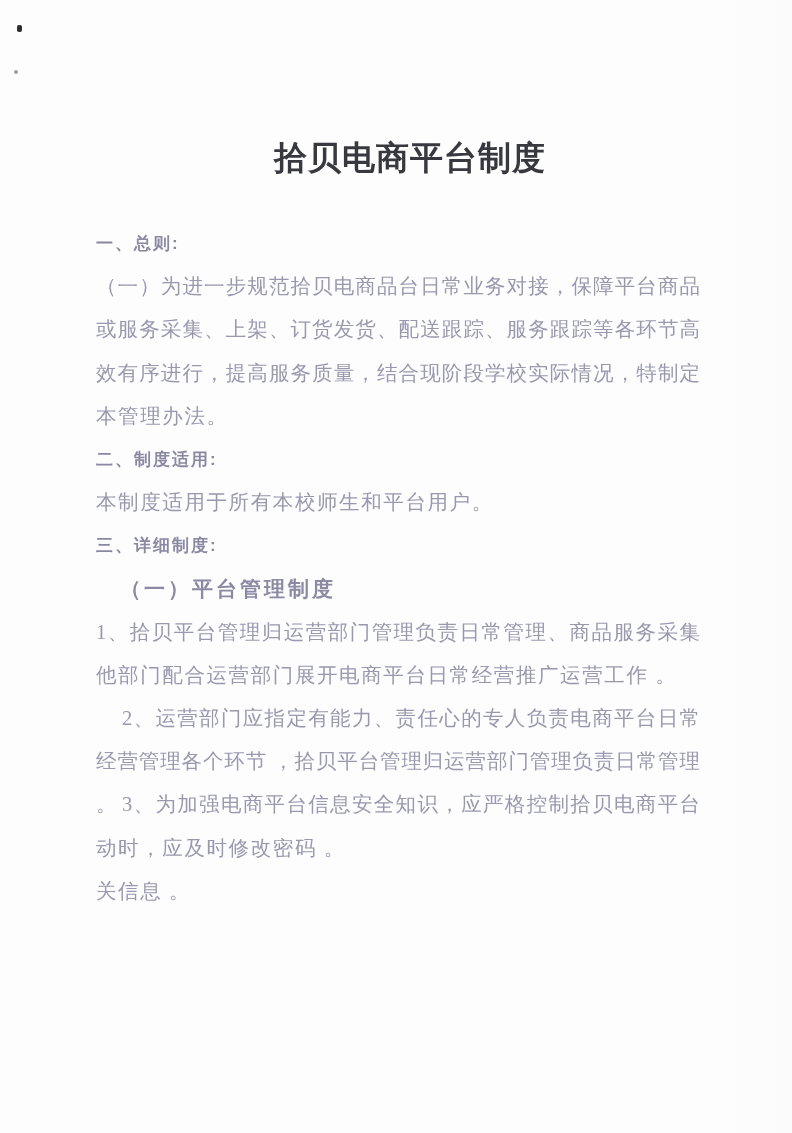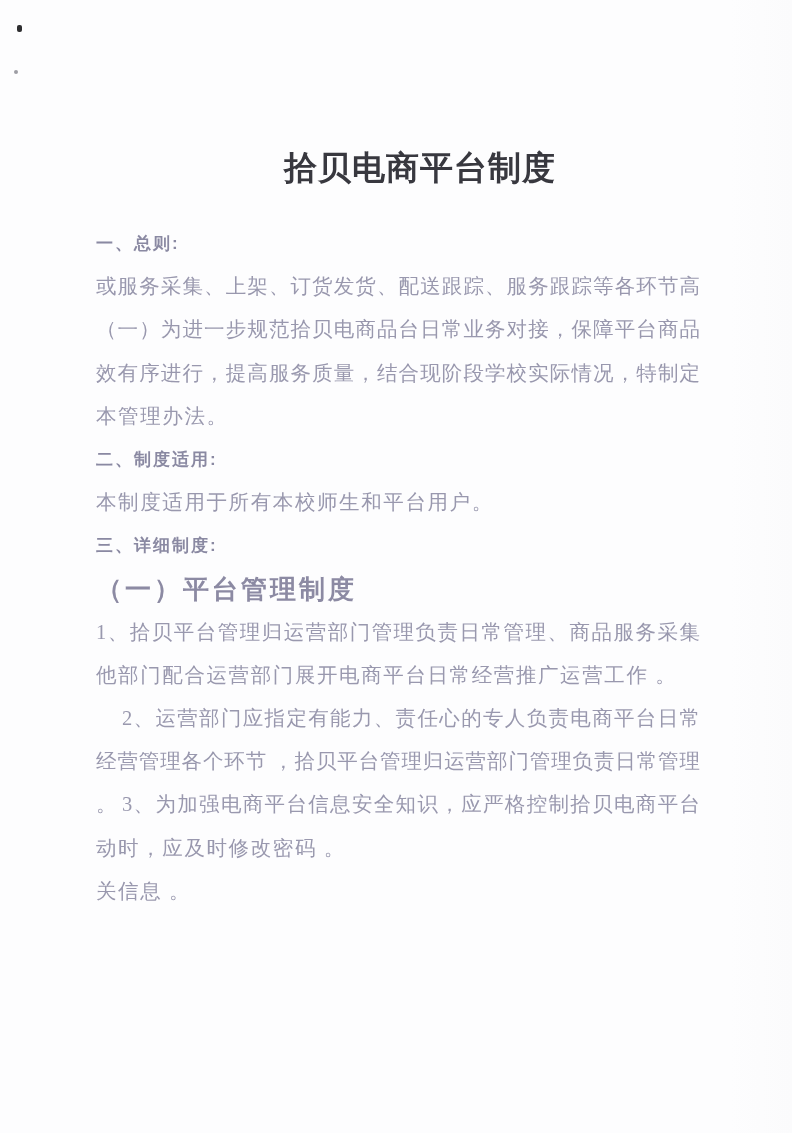--- a/index.html
+++ b/index.html
@@ -20,21 +20,21 @@
     background:#2e2e30;border-radius:2px;
   }
   .speck2{
     position:absolute;left:14px;top:70px;width:4px;height:4px;
     background:#9d9da4;border-radius:50%;
   }
   .doc-title{
     position:absolute;top:136px;left:410px;transform:translateX(-50%);
     font-family:"Liberation Serif","DejaVu Serif",serif;
     font-size:33px;font-weight:700;color:#38383f;
-    letter-spacing:1px;white-space:nowrap;margin:10px;
+    letter-spacing:1px;white-space:nowrap;margin:0;
   }
   .content{
     position:absolute;left:96px;top:222px;width:604px;
   }
   .line{
     height:43.2px;line-height:43.2px;
     font-size:20.5px;color:#9location:none;
     color:#9998ae;
     letter-spacing:1.6px;
     white-space:nowrap;
@@ -47,38 +47,39 @@
     letter-spacing:normal;
   }
   .line.ind{padding-left:26px;}
   .heading{
     font-family:"Liberation Sans","DejaVu Sans",sans-serif;
     font-weight:700;font-size:17px;color:#8a89a2;
     letter-spacing:2px;
   }
   .subheading{
     font-family:"Liberation Serif","DejaVu Serif",serif;
-    font-weight:700;font-size:26px;color:#8c8aa3;
+    font-weight:700;font-size:21px;color:#8c8aa3;
     letter-spacing:3px;
+    margin-left:24px;
   }
 </style>
 </head>
 <body>
 
 <div class="page">
 
   <span class="speck1"></span>
   <span class="speck2"></span>
 
   <h1 class="doc-title"><span>拾贝电商平台制度</span></h1>
 
   <div class="content">
     <div class="line heading">一、总则:</div>
+    <div class="line j">（一）为进一步规范拾贝电商品台日常业务对接，保障平台商品</div>
     <div class="line j">或服务采集、上架、订货发货、配送跟踪、服务跟踪等各环节高</div>
-    <div class="line j">（一）为进一步规范拾贝电商品台日常业务对接，保障平台商品</div>
     <div class="line j">效有序进行，提高服务质量，结合现阶段学校实际情况，特制定</div>
     <div class="line">本管理办法。</div>
     <div class="line heading">二、制度适用:</div>
     <div class="line">本制度适用于所有本校师生和平台用户。</div>
     <div class="line heading">三、详细制度:</div>
     <div class="line subheading">（一）平台管理制度</div>
     <div class="line j">1、拾贝平台管理归运营部门管理负责日常管理、商品服务采集</div>
     <div class="line">他部门配合运营部门展开电商平台日常经营推广运营工作 。</div>
     <div class="line j ind">2、运营部门应指定有能力、责任心的专人负责电商平台日常</div>
     <div class="line j">经营管理各个环节 ，拾贝平台管理归运营部门管理负责日常管理 。</div>

